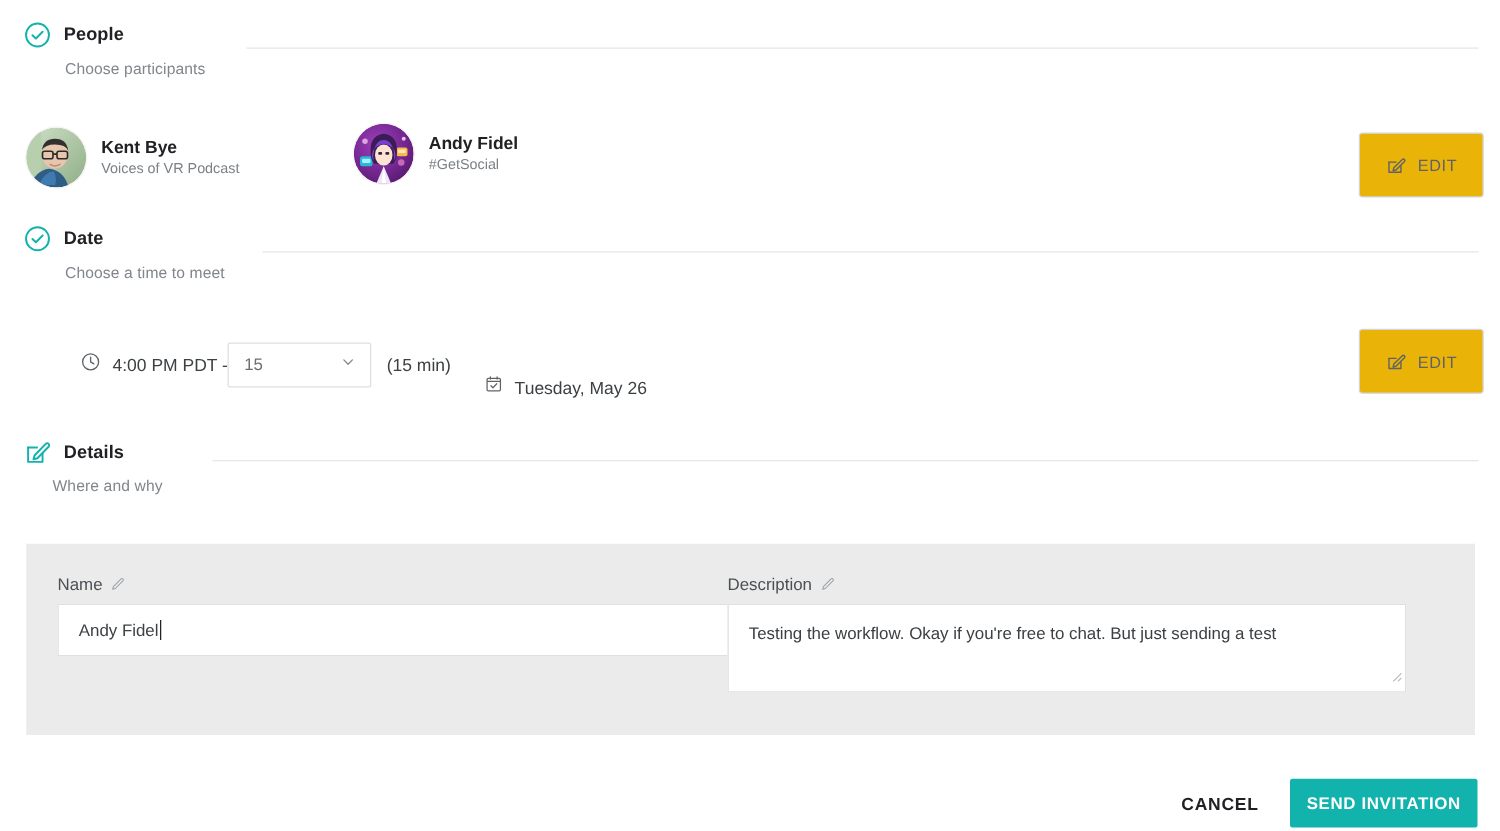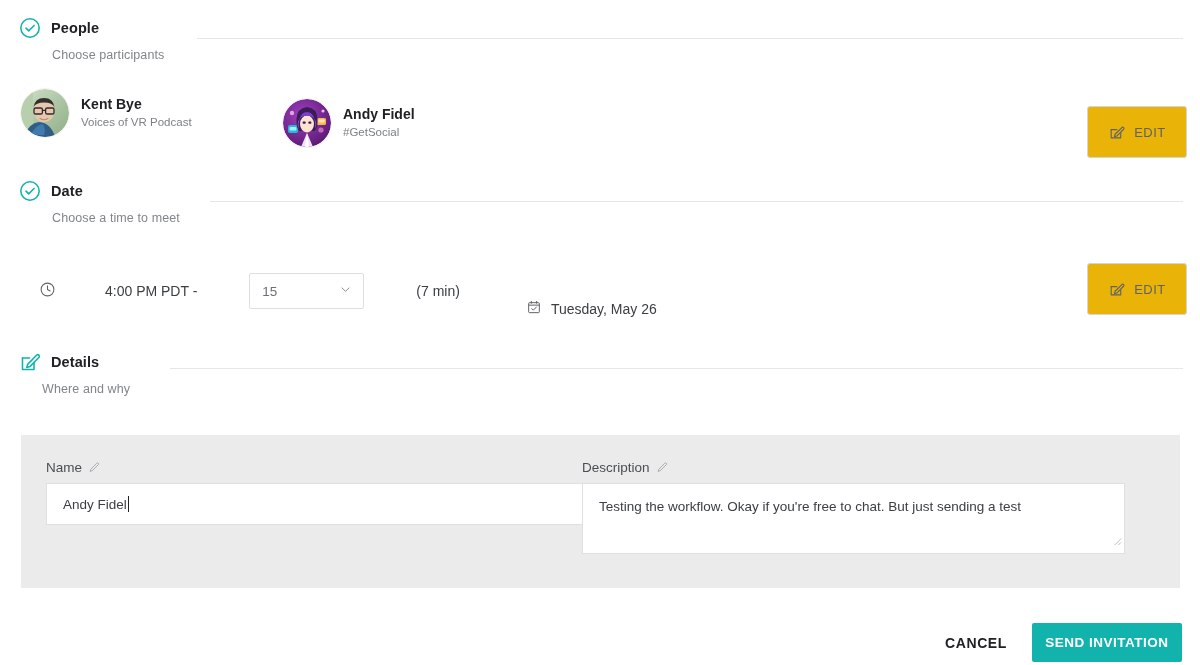--- a/index.html
+++ b/index.html
@@ -54,21 +54,21 @@
   .edit-btn .label {
     font-size: 13px; color: #5f6368; letter-spacing: .5px; font-weight: 400;
   }
   .edit-btn svg { display: block; }
 
   
   .date-row { position: absolute; display: flex; align-items: center; }
   .date-row .clock { margin-right: 9px; display: block; }
   .time-text { font-size: 14px; color: #3c4043; white-space: nowrap; }
   .dur-select {
-    width: 115px; height: 36px; margin-left: 12px;
+    width: 115px; height: 36px; 
     border: 1px solid #dcdfe2; border-radius: 2px; background: #fff;
     display: flex; align-items: center; justify-content: space-between;
     padding: 0 10px 0 12px; cursor: pointer;
   }
   .dur-select .val { font-size: 13.5px; color: #6b7075; }
   .dur-note { font-size: 14px; color: #3c4043; margin-left: 12px; white-space: nowrap; }
   .cal-wrap { display: flex; align-items: center; margin-left: 26px; margin-top: 36px; }
   .cal-wrap .cal { margin-right: 9px; display: block; }
   .cal-text { font-size: 14px; color: #3c4043; white-space: nowrap; }
 
@@ -126,21 +126,21 @@
       <svg viewBox="0 0 24 24" width="22" height="22">
         <circle cx="12" cy="12" r="10" fill="none" stroke="#12b2ad" stroke-width="1.7"></circle>
         <path d="M7.6 12.2 L10.6 15.1 L16.5 9.2" fill="none" stroke="#12b2ad" stroke-width="1.7" stroke-linecap="round" stroke-linejoin="round"></path>
       </svg>
     </span>
     <span class="sec-title">People</span>
   </div>
   <div class="sec-sub" style="left:52px; top:48px;text-align:right;">Choose participants</div>
   <div class="sec-rule" style="left:197px; top:38px; width:986px;"></div>
 
-  <div class="person" style="left:21px; top:89px;">
+  <div class="person" style="left:21px; top:102px;">
     <span class="avatar">
       <svg viewBox="0 0 48 48">
         <defs>
           <clipPath id="c1">
               <circle cx="24" cy="24" r="24"></circle>
             </clipPath>
           <linearGradient id="bgk" x1="0" y1="0" x2="1" y2="1">
             <stop offset="0" stop-color="#cfe0c8"></stop>
               <stop offset="1" stop-color="#8fae85"></stop>
           </linearGradient>
@@ -220,39 +220,39 @@
       <svg viewBox="0 0 24 24" width="22" height="22">
         <circle cx="12" cy="12" r="10" fill="none" stroke="#12b2ad" stroke-width="1.7"></circle>
         <path d="M7.6 12.2 L10.6 15.1 L16.5 9.2" fill="none" stroke="#12b2ad" stroke-width="1.7" stroke-linecap="round" stroke-linejoin="round"></path>
       </svg>
     </span>
     <span class="sec-title">Date</span>
   </div>
   <div class="sec-sub" style="left:52px; top:211px;">Choose a time to meet</div>
   <div class="sec-rule" style="left:210px; top:201px; width:973px;"></div>
 
-  <div class="date-row" style="left:39px; top:263px;gap:40px;">
+  <div class="date-row" style="left:64px; top:263px;">
     <span class="clock">
       <svg viewBox="0 0 24 24" width="17" height="17">
         <circle cx="12" cy="12" r="9" fill="none" stroke="#5f6368" stroke-width="1.5"></circle>
         <path d="M12 6.8 V12 l3.6 2.2" fill="none" stroke="#5f6368" stroke-width="1.5" stroke-linecap="round" stroke-linejoin="round"></path>
       </svg>
     </span>
     <span class="time-text">4:00 PM PDT -</span>
 
     <span class="dur-select">
       <span class="val">15</span>
       <span>
         <svg viewBox="0 0 24 24" width="15" height="15">
           <path d="M6.5 9.5 L12 15 L17.5 9.5" fill="none" stroke="#7b8186" stroke-width="1.5" stroke-linecap="round" stroke-linejoin="round"></path>
         </svg>
       </span>
     </span>
 
-    <span class="dur-note">(7 min)</span>
+    <span class="dur-note">(15 min)</span>
 
     <span class="cal-wrap">
       <span class="cal">
         <svg viewBox="0 0 24 24" width="16" height="16">
           <rect x="4" y="5.5" width="16" height="15" rx="1.4" fill="none" stroke="#5f6368" stroke-width="1.5"></rect>
           <path d="M4 9.2 H20" fill="none" stroke="#5f6368" stroke-width="1.5"></path>
           <path d="M8 3.6 V6.4 M16 3.6 V6.4" fill="none" stroke="#5f6368" stroke-width="1.5" stroke-linecap="round"></path>
           <path d="M8.6 14.4 L11 16.8 L15.6 12" fill="none" stroke="#5f6368" stroke-width="1.5" stroke-linecap="round" stroke-linejoin="round"></path>
         </svg>
       </span>

